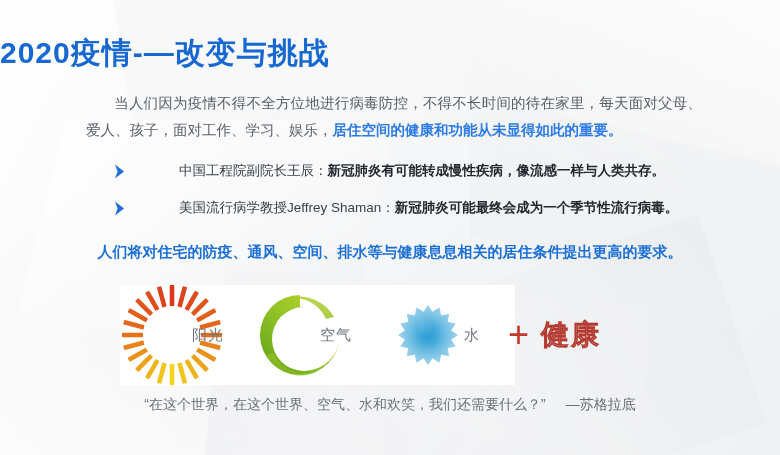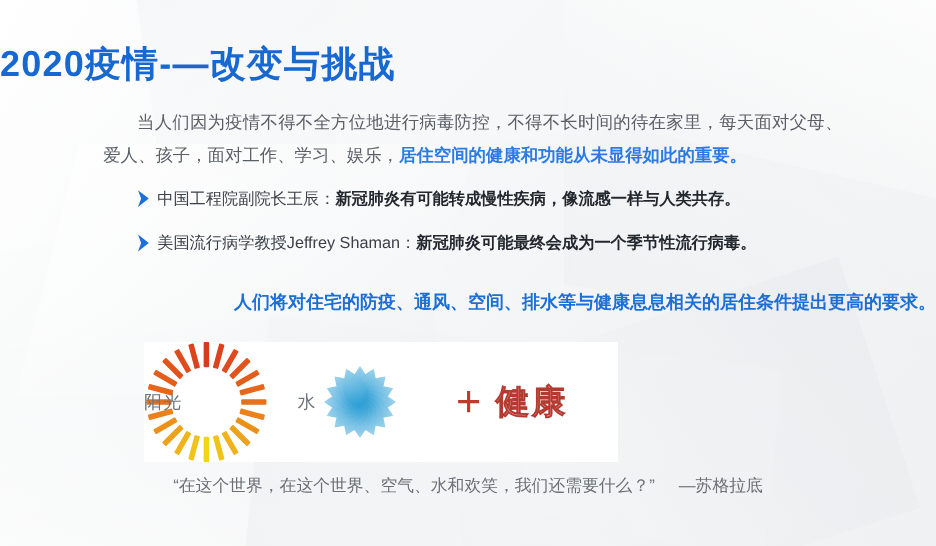--- a/index.html
+++ b/index.html
@@ -50,40 +50,40 @@
   
   #para{
     position:absolute;left:86px;top:90px;width:616px;
     font-size:14.5px;line-height:27px;color:#5a5f66;text-align:justify;
   }
   #para .indent{display:inline-block;width:28px;}
   #para .hl{color:#2C7BE5;font-weight:bold;}
 
   
   #bullets{position:absolute;left:113px;top:157px;}
-  .bullet{display:flex;height:28px;margin-bottom:9px;}
+  .bullet{display:flex;align-items:center;height:28px;margin-bottom:9px;gap:48px;}
   .chev{width:15px;height:17px;flex:0 0 auto;margin-right:3px;}
   .btxt{font-size:13.5px;color:#3b4048;white-space:nowrap;}
   .btxt b{color:#23272e;font-weight:bold;}
 
   
   #emph{
-    position:absolute;left:0;right:0;top:243px;text-align:right;
+    position:absolute;left:0;right:0;top:243px;text-align:center;
     font-size:15px;font-weight:bold;color:#1C6FD6;white-space:nowrap;
   }
 
   
   #band{
     position:absolute;left:120px;top:285px;width:395px;height:100px;
     background:#ffffff;
   }
   #icons{position:absolute;left:120px;top:282px;width:560px;height:106px;
          display:flex;align-items:center;}
   .iconwrap{position:relative;width:104px;height:104px;margin-right:24px;
-            display:flex;align-items:center;justify-content:flex-start;text-decoration:underline;}
+            display:flex;align-items:center;justify-content:flex-end;text-decoration:underline;}
   .iconlabel{position:absolute;font-size:15px;color:#6f757c;
              letter-spacing:1px;z-index:5;}
   .plus{font-size:36px;color:#C0392B;font-weight:300;margin:0 12px 0 4px;
         line-height:1;}
   #health{
     font-size:28px;font-weight:normal;color:#E8A9A2;
     -webkit-text-stroke:1.6px #B33A30;
     letter-spacing:2px;line-height:1;
     text-shadow:0 0 1px #B33A30;
   }
@@ -164,20 +164,39 @@
             <rect x="49.7" y="2" width="4.6" height="21" rx="0.8" fill="rgb(230,103,27)" transform="rotate(285 52 52)"></rect>
             <rect x="49.7" y="2" width="4.6" height="21" rx="0.8" fill="rgb(227,94,27)" transform="rotate(300 52 52)"></rect>
             <rect x="49.7" y="2" width="4.6" height="21" rx="0.8" fill="rgb(225,85,28)" transform="rotate(315 52 52)"></rect>
             <rect x="49.7" y="2" width="4.6" height="21" rx="0.8" fill="rgb(222,76,29)" transform="rotate(330 52 52)"></rect>
             <rect x="49.7" y="2" width="4.6" height="21" rx="0.8" fill="rgb(220,67,29)" transform="rotate(345 52 52)"></rect>
           </g>
       </svg>
       <span class="iconlabel">阳光</span>
     </div>
 
+    <div class="iconwrap">
+      <svg width="104" height="104" viewBox="0 0 104 104">
+        <defs>
+          <linearGradient id="gAir" x1="0" y1="1" x2="1" y2="0">
+            <stop offset="0%" stop-color="#5EA01A"></stop>
+            <stop offset="45%" stop-color="#8CC024"></stop>
+            <stop offset="100%" stop-color="#CBDB35"></stop>
+          </linearGradient>
+          <linearGradient id="gAir2" x1="1" y1="0" x2="0" y2="1">
+            <stop offset="0%" stop-color="#BFD733"></stop>
+            <stop offset="100%" stop-color="#79B01E"></stop>
+          </linearGradient>
+        </defs>
+        <path d="M52 12 a40 40 0 1 0 40 40 a36 36 0 0 1 -36 36 a32 32 0 1 1 0 -64 a28 28 0 0 0 -4 -0.2 Z" fill="url(#gAir)"></path>
+        <path d="M86 34 a40 40 0 0 0 -62 -10 a34 34 0 0 1 54 12 Z" fill="url(#gAir2)" opacity="0.85"></path>
+        <path d="M18 72 a40 40 0 0 0 62 10 a34 34 0 0 1 -54 -12 Z" fill="url(#gAir2)" opacity="0.6"></path>
+      </svg>
+      <span class="iconlabel">空气</span>
+    </div>
 
     <div class="iconwrap">
       <svg width="104" height="104" viewBox="0 0 104 104">
         <defs>
           <linearGradient id="gDrop" x1="0" y1="0" x2="0" y2="1">
             <stop offset="0%" stop-color="#9FD3EC"></stop>
             <stop offset="100%" stop-color="#2D9FD6"></stop>
           </linearGradient>
         </defs>
         <g id="waterdrops">

